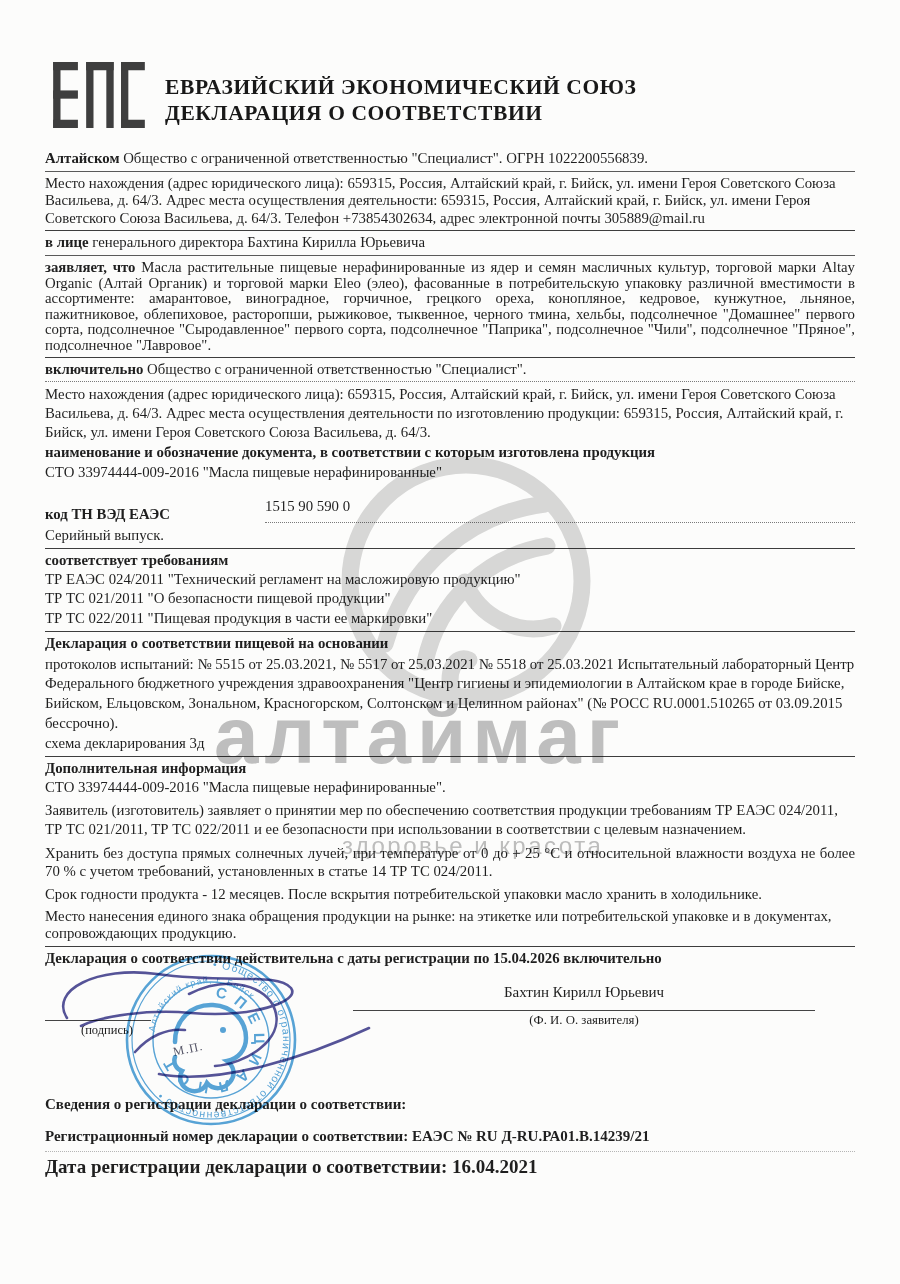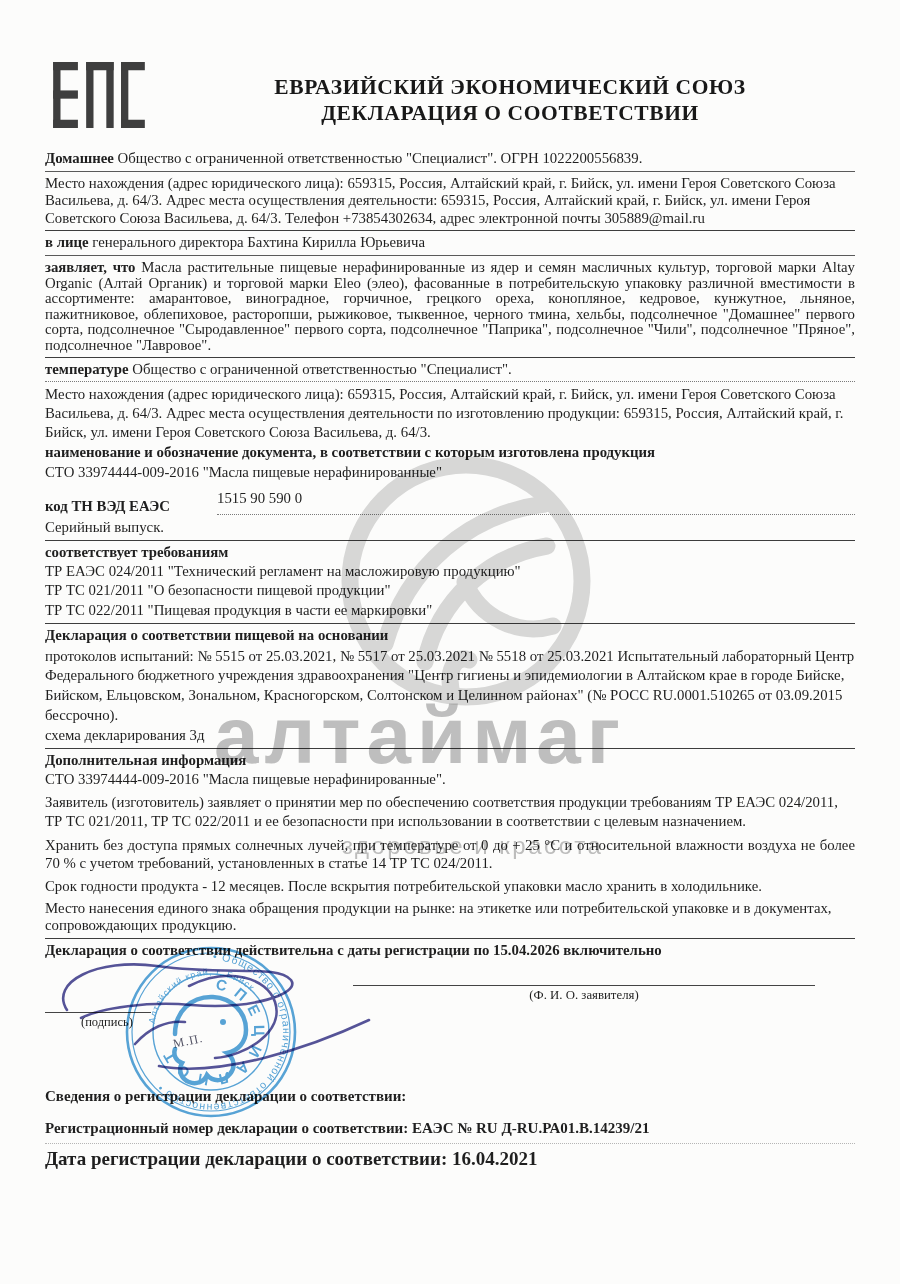--- a/index.html
+++ b/index.html
@@ -5,36 +5,36 @@
   html,body{margin:0;padding:0;background:#ffffff;}
   .page{
     position:relative;width:900px;height:1284px;background:#fcfcfb;
     font-family:"Liberation Serif","DejaVu Serif",serif;color:#1f1f1f;
     padding:0 45px;box-sizing:border-box;overflow:hidden;
   }
   
   .header{position:relative;height:148px;}
   .eac{position:absolute;left:8px;top:62px;}
   .titles{
-    position:absolute;left:120px;right:0;top:74px;text-align:center;
+    position:absolute;left:120px;right:0;top:74px;
     font-weight:bold;font-size:21.5px;line-height:26px;letter-spacing:.6px;color:#181818;
   }
   
   .row{margin:0;font-size:14.8px;line-height:17.6px;}
   .just{text-align:justify;}
   .rule{border-bottom:1.6px solid #3d3d3d;padding-bottom:3px;margin-bottom:3px;}
   .rule-lt{border-bottom:1px solid #5a5a5a;padding-bottom:3px;margin-bottom:3px;}
   .rule-dot{border-bottom:1.4px dotted #7a7a7a;padding-bottom:3px;margin-bottom:3px;}
   b{font-weight:bold;}
   .mt2{margin-top:2px}.mt4{margin-top:4px}.mt6{margin-top:6px}
   .lh15{line-height:15.6px;}
   .lh19{line-height:19px;}
   .lh20{line-height:19.6px;}
   
-  .tnved{display:flex;font-size:14.8px;margin-top:8px;}
+  .tnved{display:flex;font-size:14.8px;margin-top:16px;gap:48px;}
   .tnved-label{font-weight:bold;width:172px;flex:none;padding-top:9px;}
   .tnved-codes{flex:1;line-height:19px;border-bottom:1.4px dotted #7a7a7a;padding-bottom:2px;}
   
   .sig-area{position:relative;height:112px;margin-top:4px;}
   .sig-line-left{position:absolute;left:0;top:48px;width:106px;border-top:1.3px solid #444;}
   .sig-cap-left{position:absolute;left:36px;top:51px;font-size:12.5px;}
   .mp-label{position:absolute;left:128px;top:70px;font-size:12.5px;color:#3c3c50;transform:rotate(-12deg);opacity:.85;letter-spacing:1px;}
   .sig-right{position:absolute;left:308px;width:462px;top:12px;text-align:center;}
   .sig-name{font-size:15px;}
   .sig-line-right{border-top:1.3px solid #444;margin-top:9px;}
@@ -78,29 +78,29 @@
           <rect x="74" y="0" width="26" height="9"></rect>
         <rect x="74" y="63" width="26" height="9"></rect>
       </g>
     </svg>
     <div class="titles">
       <div>ЕВРАЗИЙСКИЙ ЭКОНОМИЧЕСКИЙ СОЮЗ</div>
       <div>ДЕКЛАРАЦИЯ О СООТВЕТСТВИИ</div>
     </div>
   </div>
 
-  <p class="row rule-lt mt2"><b>Домашнее</b><span> Общество с ограниченной ответственностью "Специалист". ОГРН 1022200556839.</span></p>
+  <p class="row rule-lt mt2"><b>Алтайском</b><span> Общество с ограниченной ответственностью "Специалист". ОГРН 1022200556839.</span></p>
 
   <p class="row rule">Место нахождения (адрес юридического лица): 659315, Россия, Алтайский край, г. Бийск, ул. имени Героя Советского Союза Васильева, д. 64/3. Адрес места осуществления деятельности: 659315, Россия, Алтайский край, г. Бийск, ул. имени Героя Советского Союза Васильева, д. 64/3. Телефон +73854302634, адрес электронной почты 305889@mail.ru</p>
 
   <p class="row rule-lt"><b>в лице</b><span> генерального директора Бахтина Кирилла Юрьевича</span></p>
 
   <p class="row rule just lh15 mt4"><b>заявляет, что</b><span> Масла растительные пищевые нерафинированные из ядер и семян масличных культур, торговой марки Altay Organic (Алтай Органик) и торговой марки Eleo (элео),  фасованные в потребительскую упаковку различной вместимости в ассортименте: амарантовое, виноградное, горчичное, грецкого ореха, конопляное, кедровое, кунжутное, льняное, пажитниковое, облепиховое, расторопши, рыжиковое, тыквенное, черного тмина, хельбы, подсолнечное "Домашнее" первого сорта, подсолнечное  "Сыродавленное" первого сорта, подсолнечное "Паприка", подсолнечное "Чили", подсолнечное "Пряное", подсолнечное "Лавровое".</span></p>
 
-  <p class="row rule-dot"><b>температуре</b><span> Общество с ограниченной ответственностью "Специалист".</span></p>
+  <p class="row rule-dot"><b>включительно</b><span> Общество с ограниченной ответственностью "Специалист".</span></p>
 
   <p class="row lh19 mt2"> Место нахождения (адрес юридического лица): 659315, Россия, Алтайский край, г. Бийск, ул. имени Героя Советского Союза Васильева, д. 64/3. Адрес места осуществления деятельности по изготовлению продукции: 659315, Россия, Алтайский край, г. Бийск, ул. имени Героя Советского Союза Васильева, д. 64/3.</p>
 
   <p class="row mt2"><b>наименование и обозначение документа, в соответствии с которым изготовлена продукция</b></p>
   <p class="row mt2">СТО 33974444-009-2016 "Масла пищевые нерафинированные"</p>
 
   <div class="tnved">
     <div class="tnved-label">код ТН ВЭД ЕАЭС</div>
     <div class="tnved-codes">
       <div>1515 90 590 0</div>
@@ -127,20 +127,21 @@
   <p class="row just mt6"> Срок годности продукта - 12 месяцев. После вскрытия потребительской упаковки масло хранить в холодильнике.</p>
   <p class="row rule mt4"> Место нанесения единого знака обращения продукции на рынке: на этикетке или потребительской упаковке и в документах, сопровождающих продукцию.</p>
 
   <p class="row"><b>Декларация о соответствии действительна с даты регистрации по 15.04.2026 включительно</b></p>
 
   <div class="sig-area">
     <div class="sig-line-left"></div>
     <div class="sig-cap-left">(подпись)</div>
     <div class="mp-label">М.П.</div>
     <div class="sig-right">
+      <div class="sig-name">Бахтин Кирилл Юрьевич</div>
       <div class="sig-line-right"></div>
       <div class="sig-cap-right">(Ф. И. О. заявителя)</div>
     </div>
 
     <svg class="stamp-svg" width="212" height="212" viewBox="0 0 212 212">
       <defs>
         <path id="stampOuter" d="M106,34 a72,72 0 1 1 -0.05,0"></path>
         <path id="stampTopArc" d="M49,106 A57,57 0 0 1 163,106"></path>
         <path id="stampInner" d="M106,63 a43,43 0 1 1 -0.05,0"></path>
       </defs>

